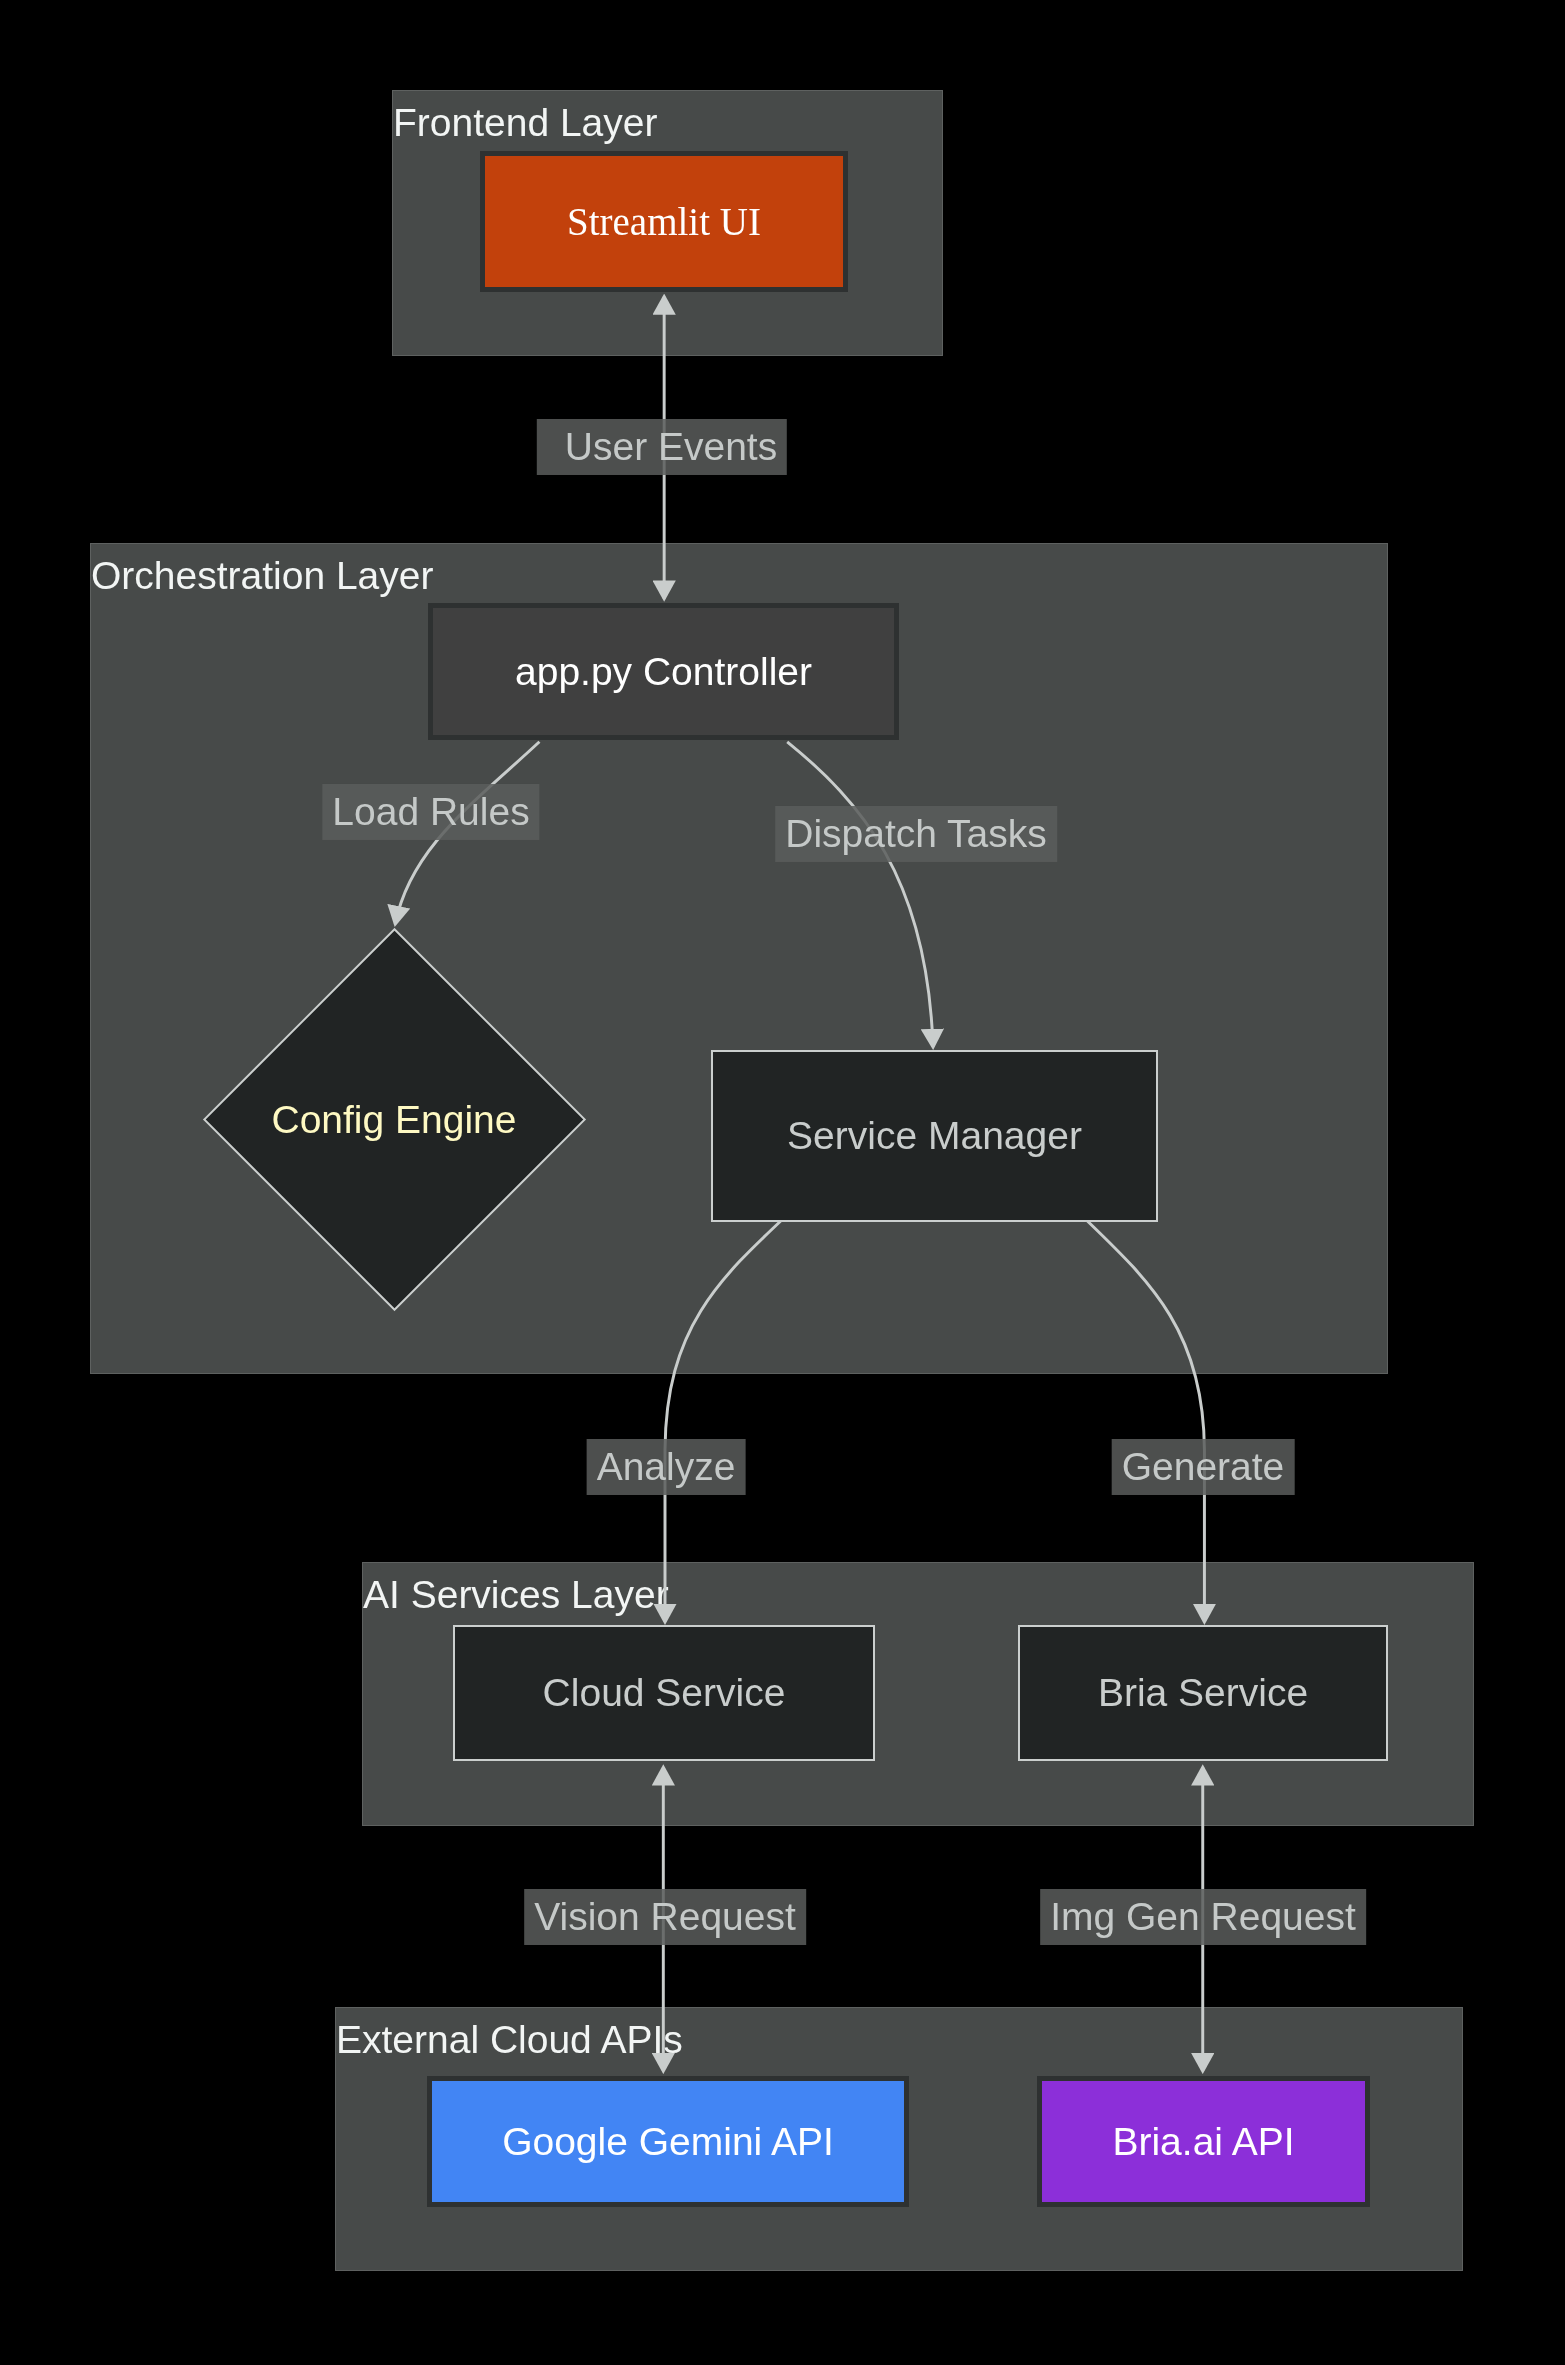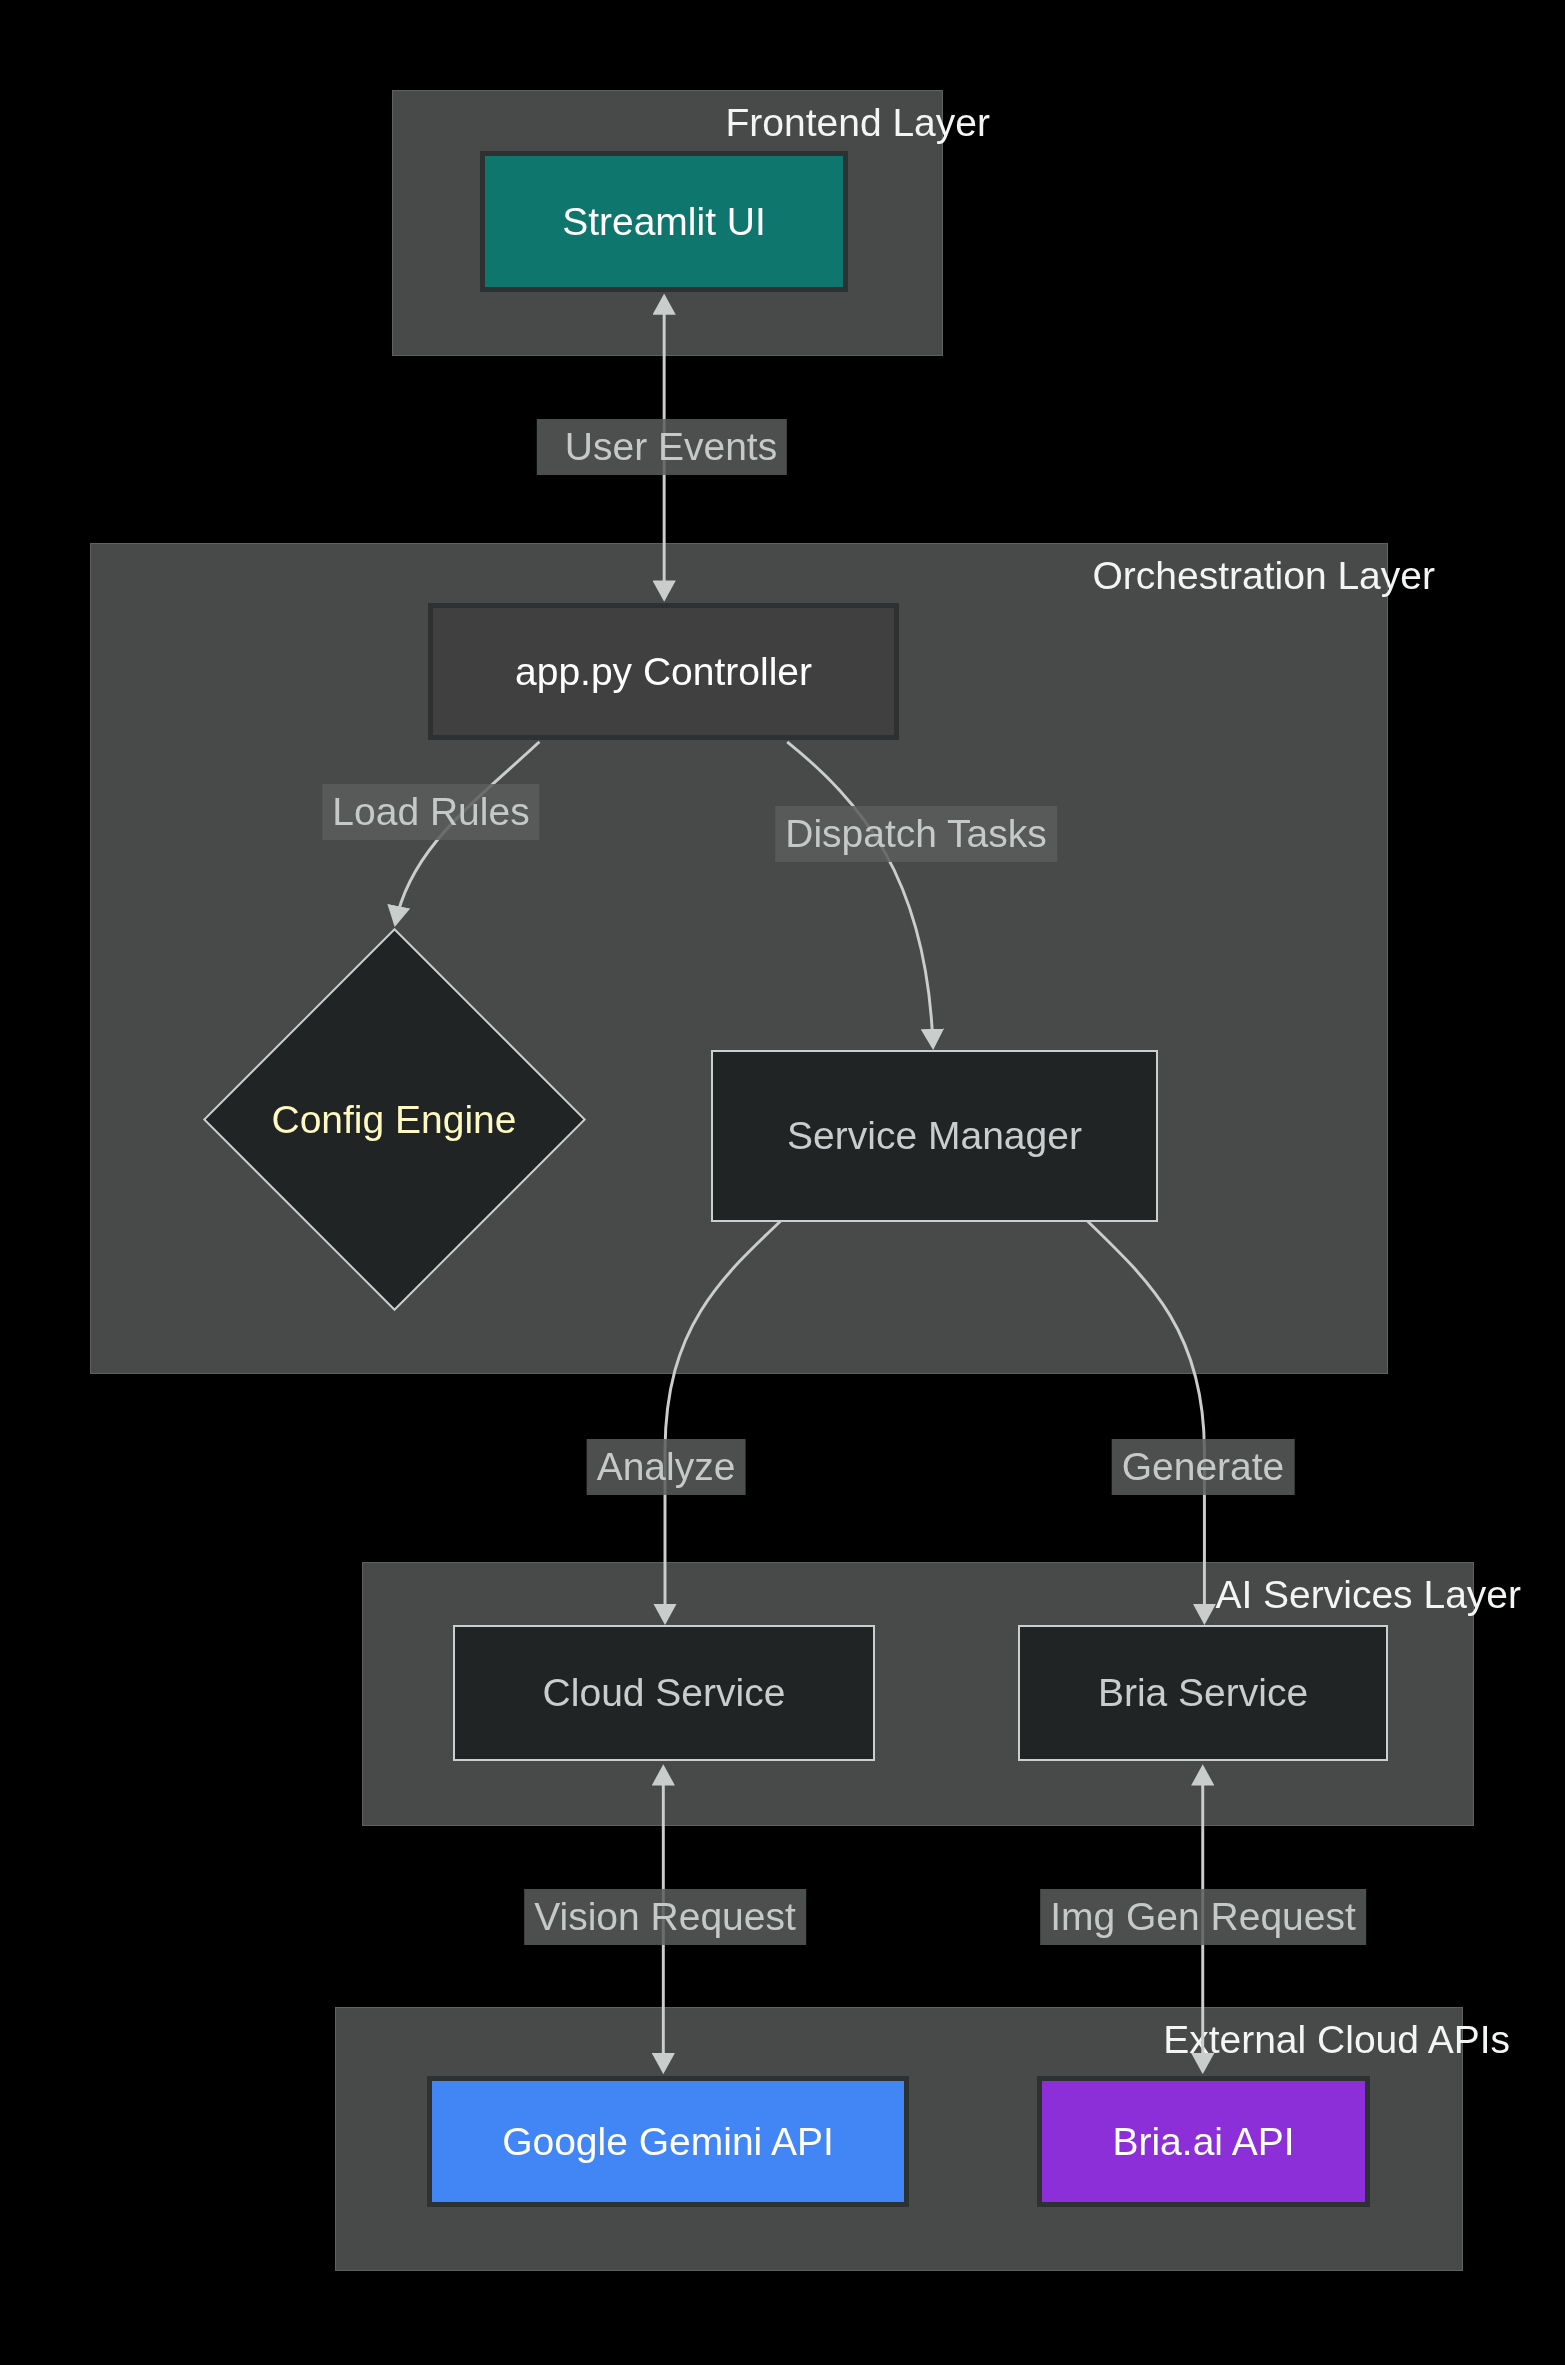--- a/index.html
+++ b/index.html
@@ -18,29 +18,28 @@
   
   .layer {
     position: absolute;
     background: #474a49;
     border: 1.7px solid #5e6160;
     box-sizing: border-box;
     z-index: 1;
   }
   .layer-title {
     position: absolute;
-    left: 12px;
+    left: 0;
     top: 10px;
     width: 100%;
-    text-align: right;
+    text-align: left;
     font-size: 39px;
     color: #f2f5f4;
     z-index: 2;
     pointer-events: none;
-    padding-left: 36px;
   }
   
   svg.edges {
     position: absolute;
     left: 0;
     top: 0;
     z-index: 3;
   }
   svg.edges path.edge-line {
     fill: none;
@@ -72,21 +71,21 @@
   }
   .node.colored {
     border: 5.9px solid #2e3131;
     color: #ffffff;
   }
   .node.darkbox {
     background: #212424;
     border: 2.5px solid #cbcfce;
     color: #c9cdcc;
   }
-  .node.red    { background: #0f766e; }
+  .node.red    { background: #c2410c; font-family: Liberation Serif, serif; }
   .node.blue   { background: #404040; }
   .node.gblue  { background: #4285f4; }
   .node.purple { background: #8c2fd9; }
   
   .diamond-shape {
     position: absolute;
     left: 259px;
     top: 984px;
     width: 271px;
     height: 271px;

